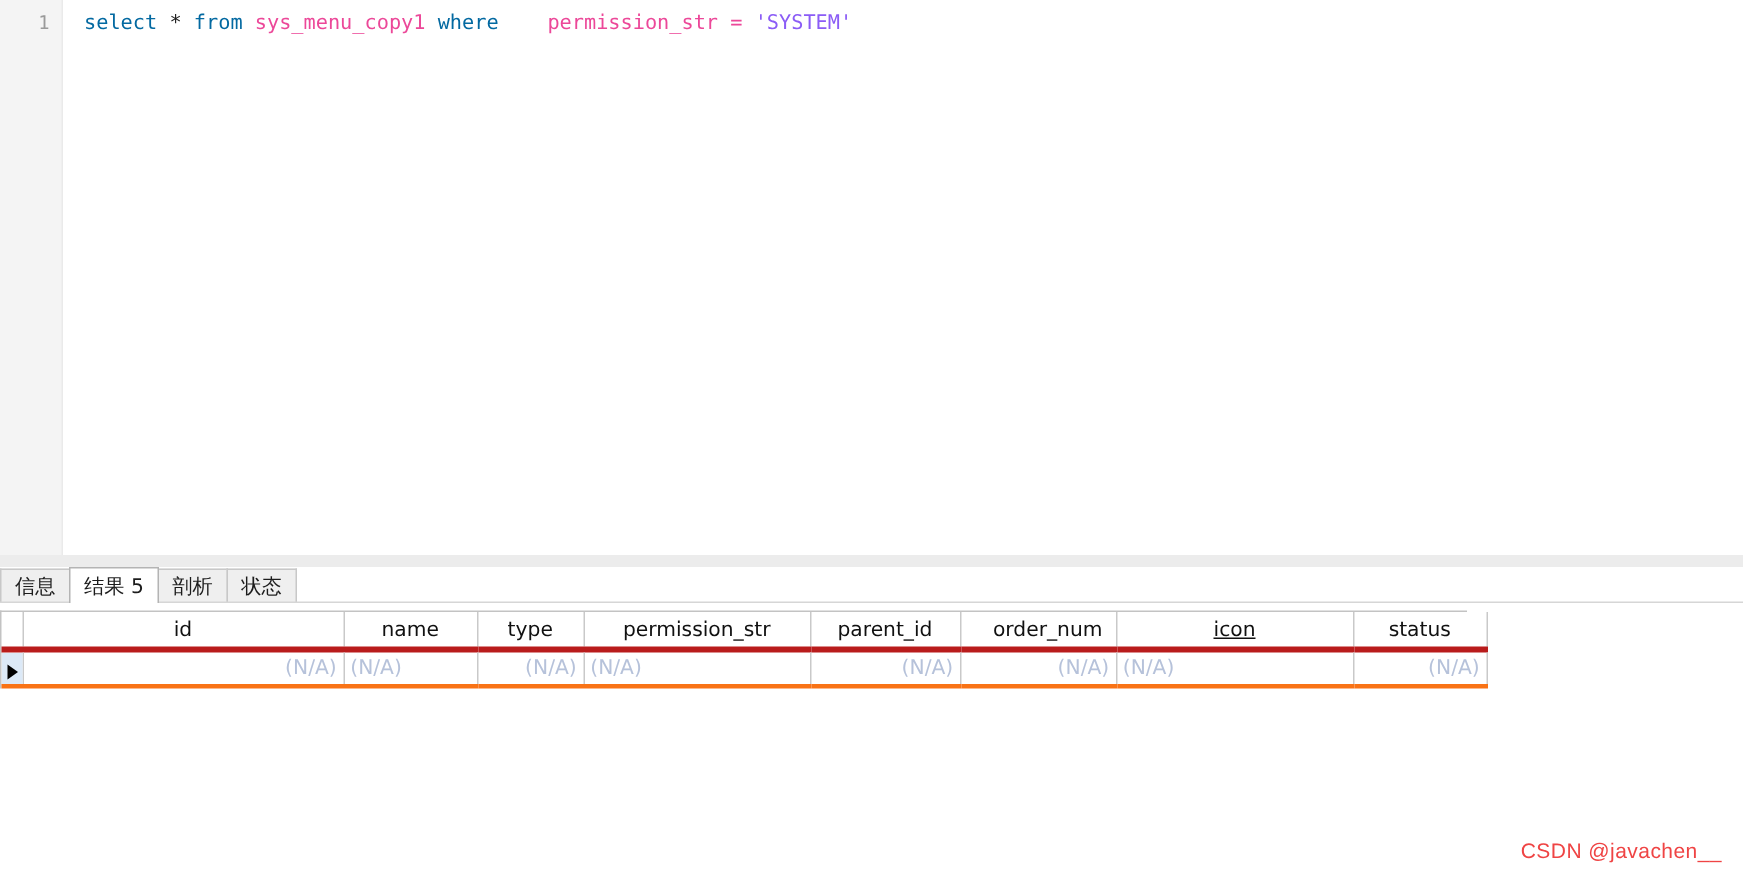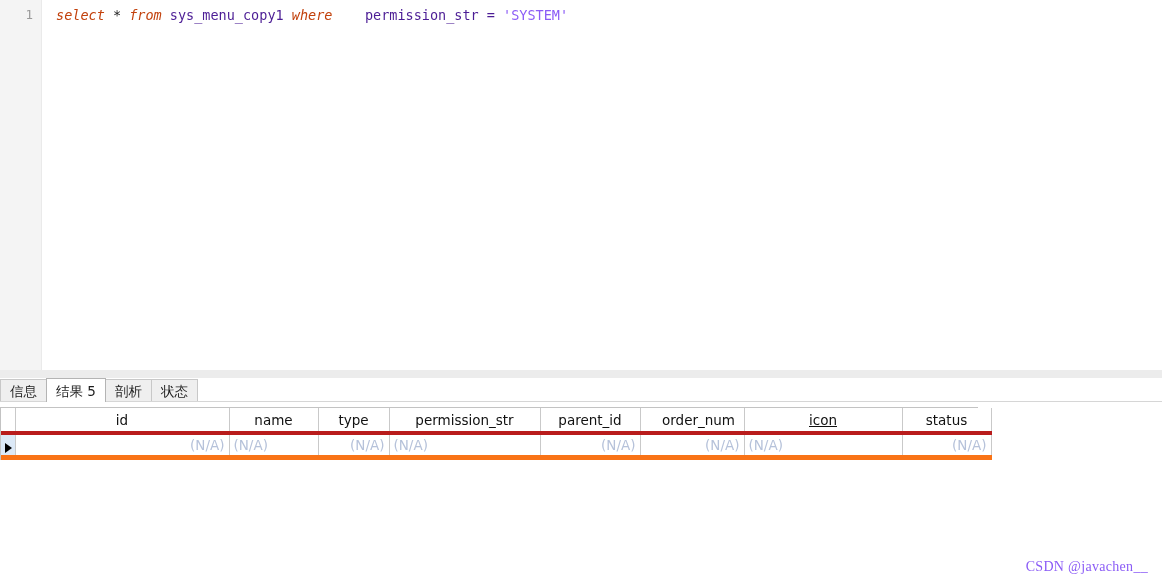--- a/index.html
+++ b/index.html
@@ -48,23 +48,23 @@
   #editor-code {
     position: absolute;
     left: 56px;
     top: 5px;
     font-family: "DejaVu Sans Mono", monospace;
     font-size: 13.5px;
     line-height: 20px;
     white-space: pre;
     color: #1f1f1f;
   }
-  .tok-kw { color: #c2410c; font-style: italic; }
+  .tok-kw { color: #0369a1; }
   .tok-str { color: #8b5cf6; }
-  .tok-plain { color: #4c1d95; }
+  .tok-plain { color: #ec4899; }
   .tok-op { color: #1c1c1c; }
 
   #editor-bottom-border {
     position: absolute;
     left: 0;
     top: 370px;
     width: 1162px;
     height: 8px;
     background: #ececec;
   }
@@ -131,21 +131,21 @@
     box-sizing: border-box;
   }
   table.grid {
     border-collapse: collapse;
     table-layout: fixed;
     width: 977px;
     font-family: "DejaVu Sans", "Liberation Sans", sans-serif;
   }
   table.grid th, table.grid td {
     border-right: 1px solid #c9c9c9;
-    border-bottom: 5px solid #f97316;
+    border-bottom: 3px solid #f97316;
     padding: 0 4px;
     font-weight: normal;
     font-size: 13.5px;
     height: 24px;
     box-sizing: border-box;
     overflow: hidden;
     white-space: nowrap;
   }
   table.grid th {
     text-align: center;
@@ -185,22 +185,22 @@
   }
   td.cell.num { text-align: right; }
   td.cell.txt { text-align: left; }
 
   
   #watermark {
     position: absolute;
     right: 14px;
     bottom: 10px;
     font-size: 14px;
-    color: #8b5cf6;
-    font-family: Liberation Serif, serif;
+    color: #ef4444;
+    font-family: Liberation Sans, sans-serif;
     letter-spacing: 0.3px;
     user-select: none;
   }
 </style>
 </head>
 <body>
 
 <div id="editor-pane">
   <div id="editor-gutter">
     <div id="line-number-1">1</div>

